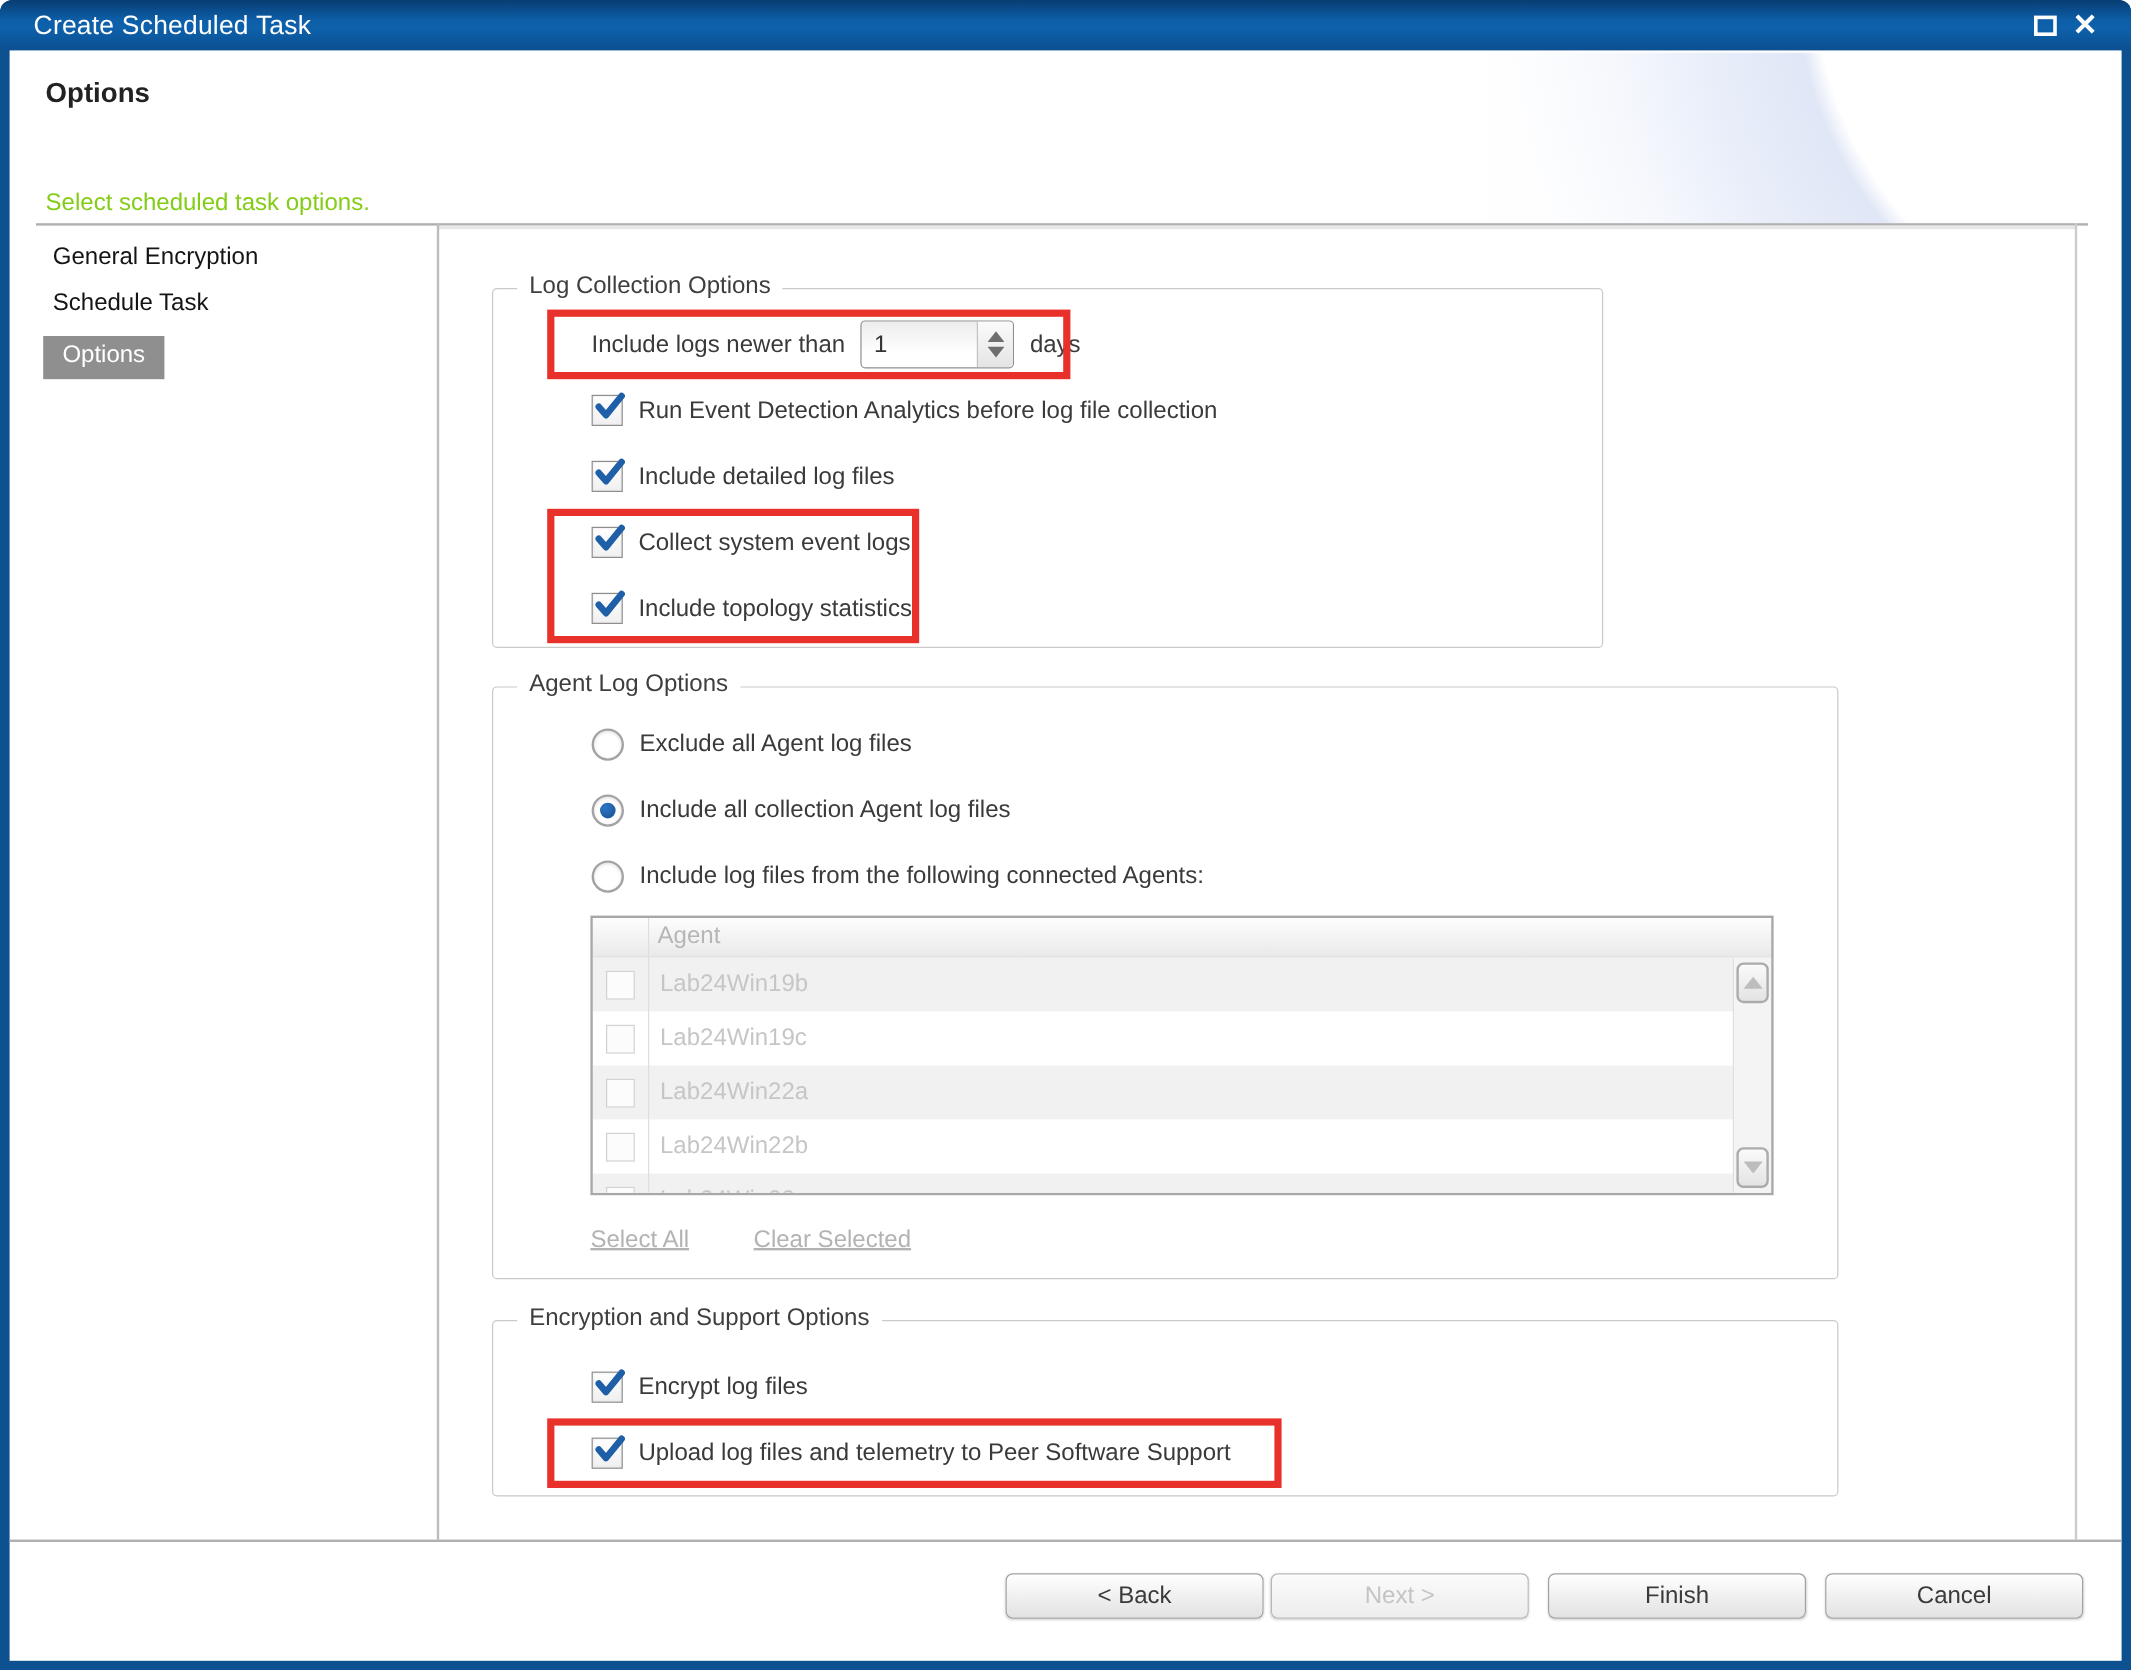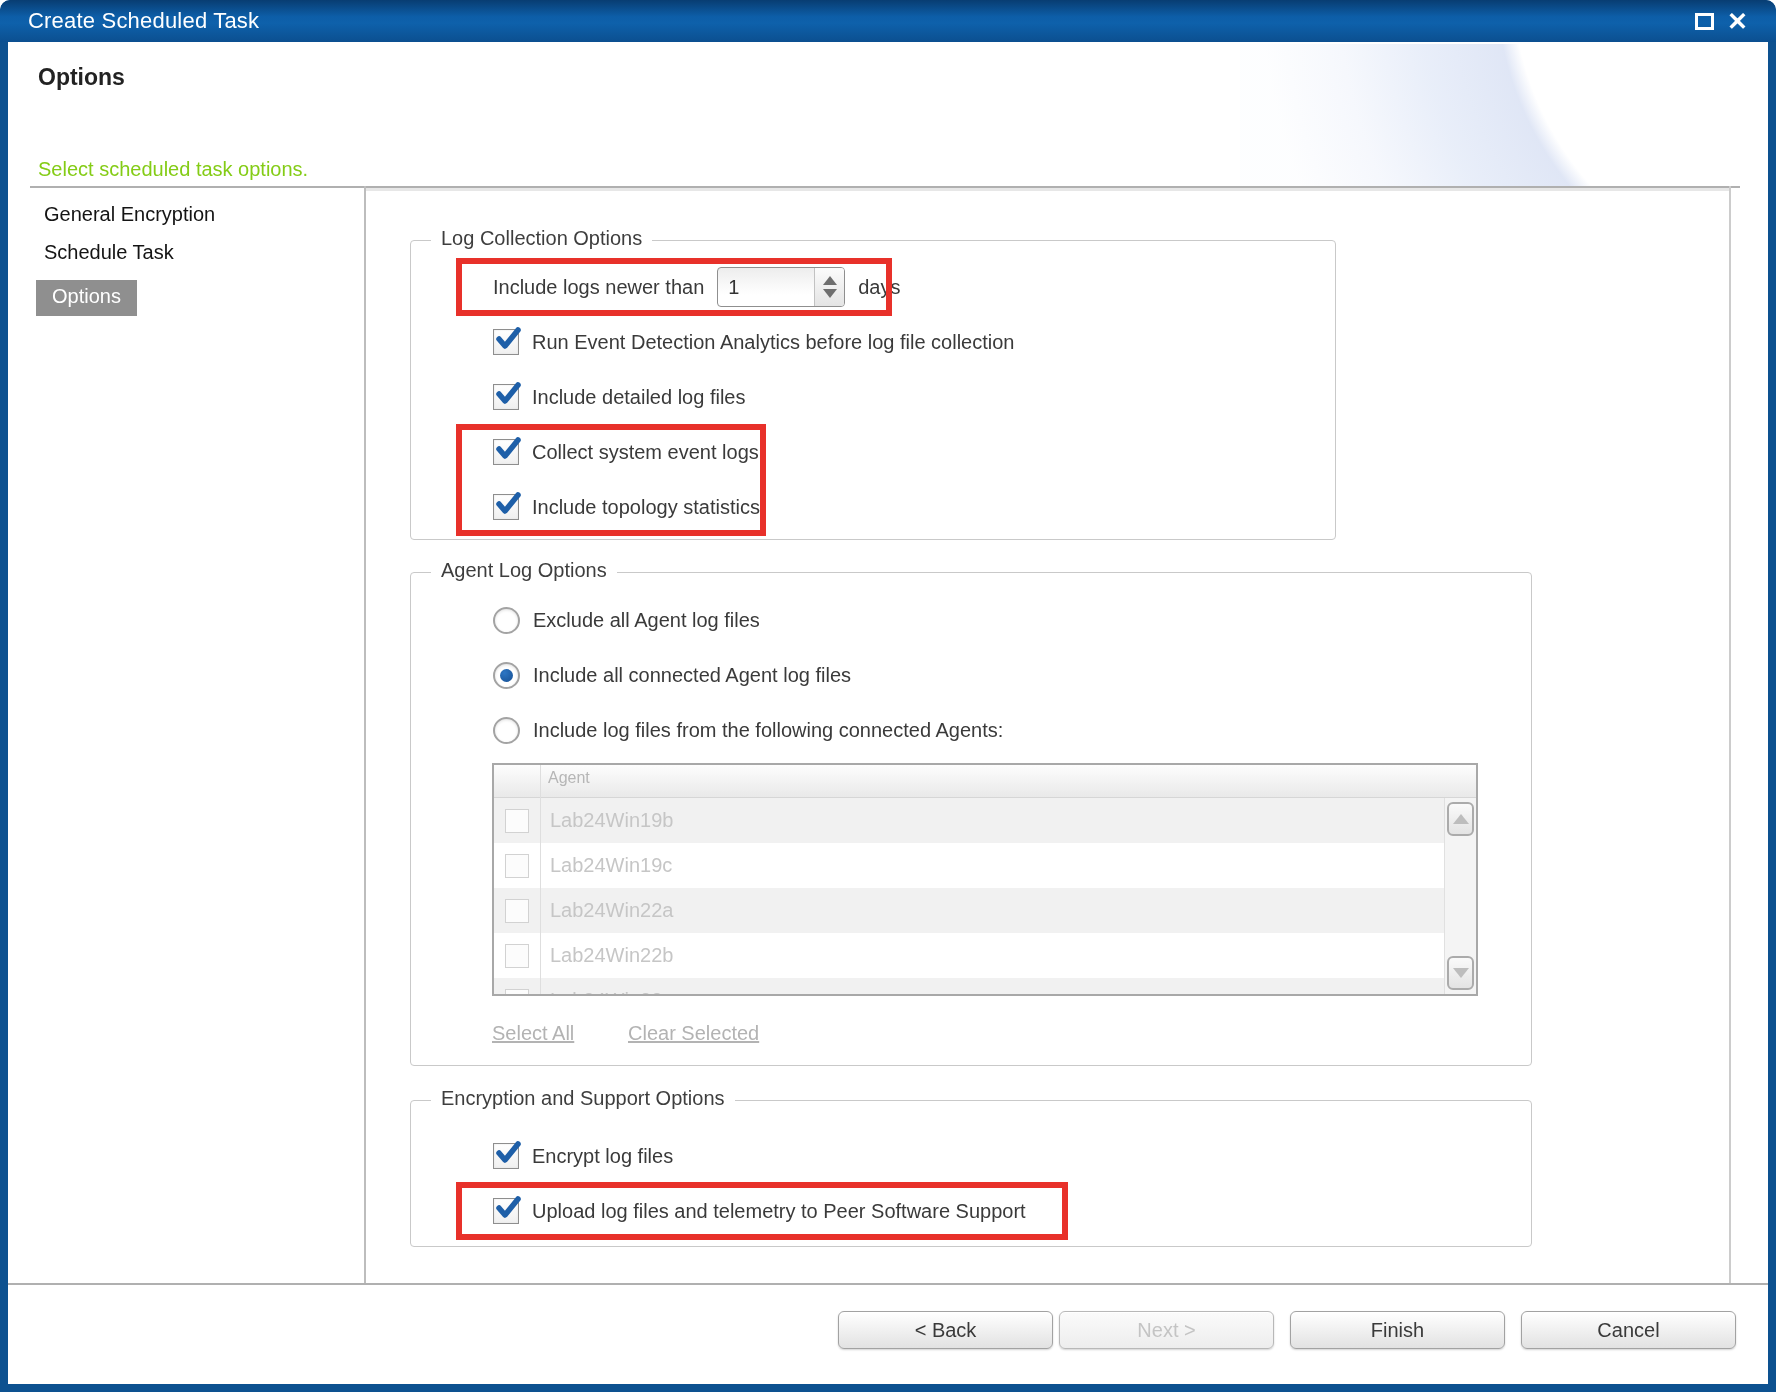--- a/index.html
+++ b/index.html
@@ -68,21 +68,21 @@
   .tri-up { position:absolute; left:8px; top:8px; width:0; height:0;
             border-left:7px solid transparent; border-right:7px solid transparent; border-bottom:9px solid #6e6e6e; }
   .tri-dn { position:absolute; left:8px; bottom:8px; width:0; height:0;
             border-left:7px solid transparent; border-right:7px solid transparent; border-top:9px solid #6e6e6e; }
 
   
   .agtable { position:absolute; left:492px; top:763px; width:986px; height:233px;
              border:2px solid #a8a8a8; background:#ffffff; overflow:hidden; }
   .ag-head { height:33px; background:linear-gradient(180deg,#fdfdfd,#e9e9e9);
              border-bottom:1px solid #d6d6d6; position:relative; }
-  .ag-head .agname { position:absolute; left:54px; top:4px; font-size:16px; color:#b6b6b6; }
+  .ag-head .agname { position:absolute; left:54px; top:4px; font-size:20px; color:#b6b6b6; }
   .agrow { height:45px; display:flex; align-items:center; position:relative; }
   .agrow.odd { background:#f1f1f1; }
   .agrow.even { background:#ffffff; }
   .agcb { width:24px; height:24px; border:1px solid #d2d2d2; background:#fcfcfc; margin-left:11px; flex:0 0 auto; }
   .agtxt { font-size:20px; color:#c6c6c6; margin-left:21px; white-space:nowrap; }
   .ag-divider { position:absolute; left:46px; top:0; width:1px; height:229px; background:#dedede; }
   .ag-scroll { position:absolute; right:0; top:33px; width:32px; height:196px;
                background:#f4f4f4; border-left:1px solid #e0e0e0; }
   .sc-btn { position:absolute; left:2px; width:27px; height:34px; border:2px solid #ababab; border-radius:6px;
             background:linear-gradient(180deg,#fafafa,#e3e3e3); cursor:pointer; }
@@ -186,21 +186,21 @@
 
   <div class="frow" style="left:470px; top:600px;">
     <span class="rd"></span>
     <span class="flabel">Exclude all Agent log files</span>
   </div>
 
   <div class="frow" style="left:470px; top:655px;">
     <span class="rd">
         <span class="dot"></span>
       </span>
-    <span class="flabel">Include all connected Agent log files</span>
+    <span class="flabel">Include all collection Agent log files</span>
   </div>
 
   <div class="frow" style="left:470px; top:710px;">
     <span class="rd"></span>
     <span class="flabel">Include log files from the following connected Agents:</span>
   </div>
 
   <div class="agtable">
     <div class="ag-head">
       <span class="agname">Agent</span>

